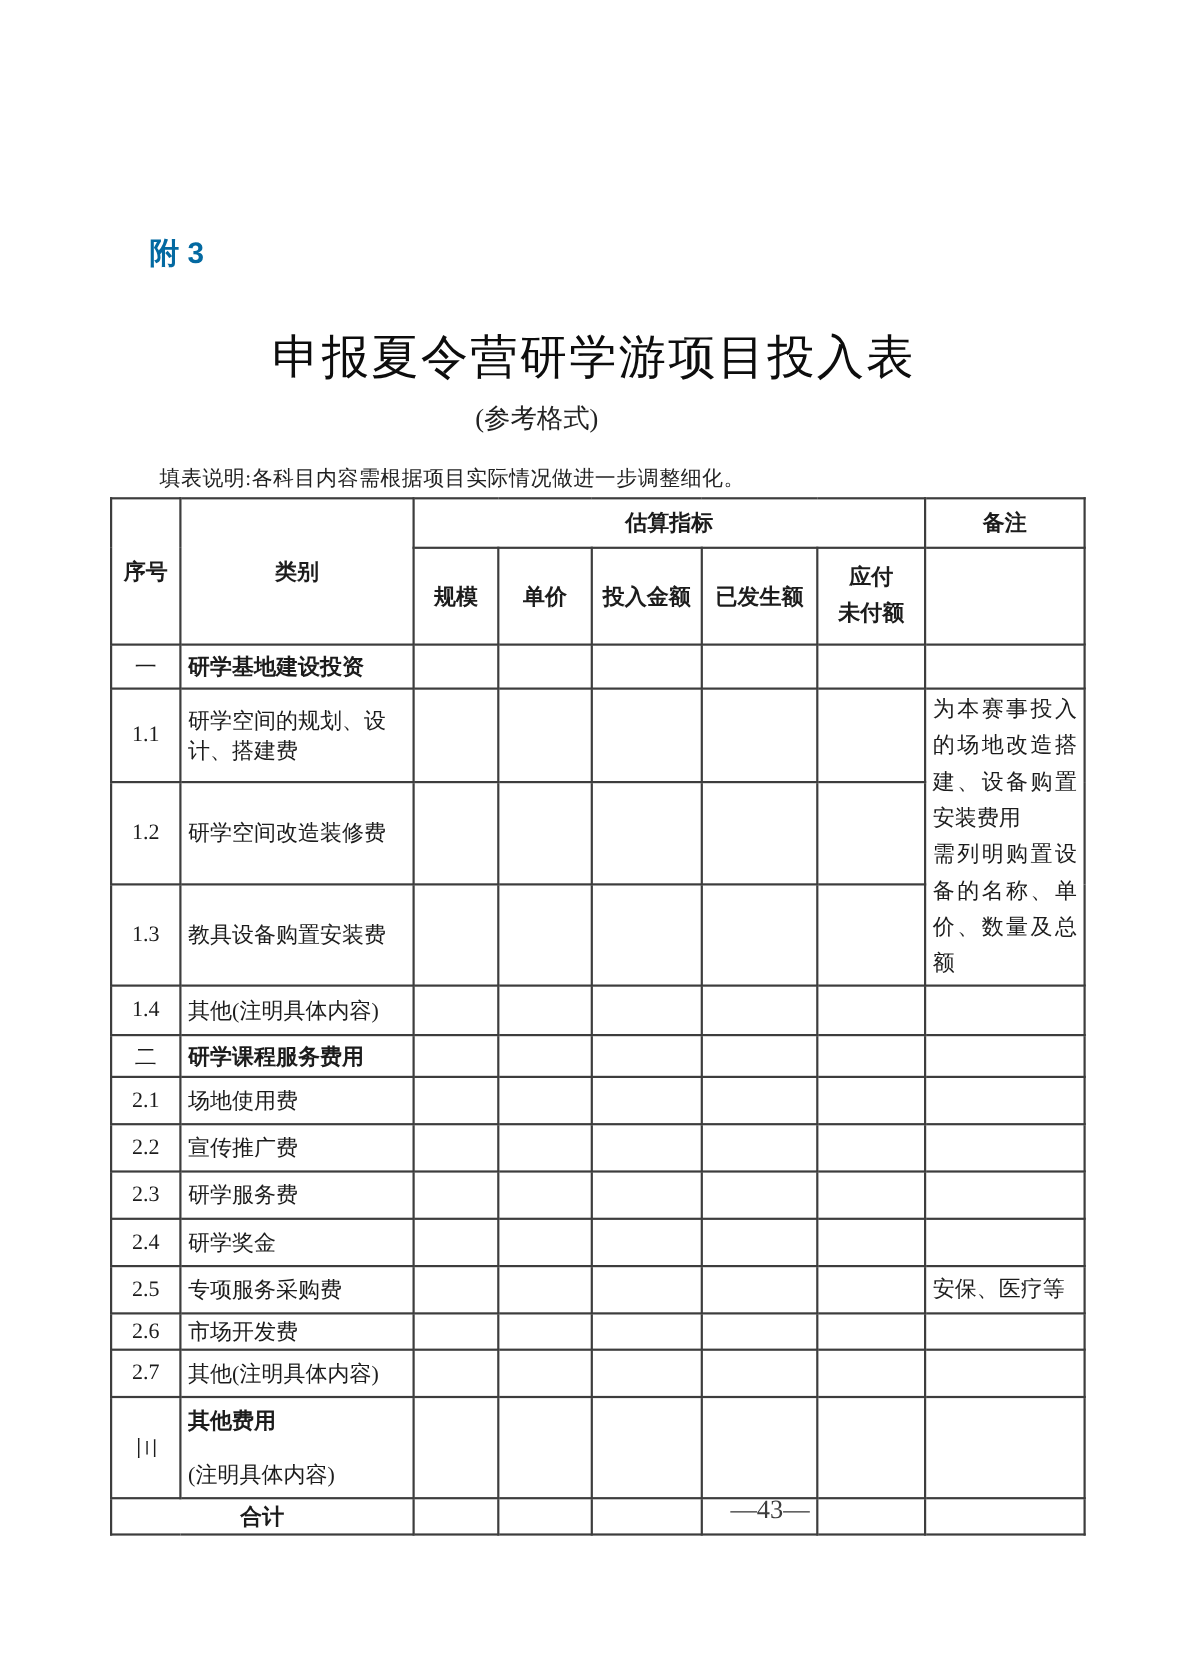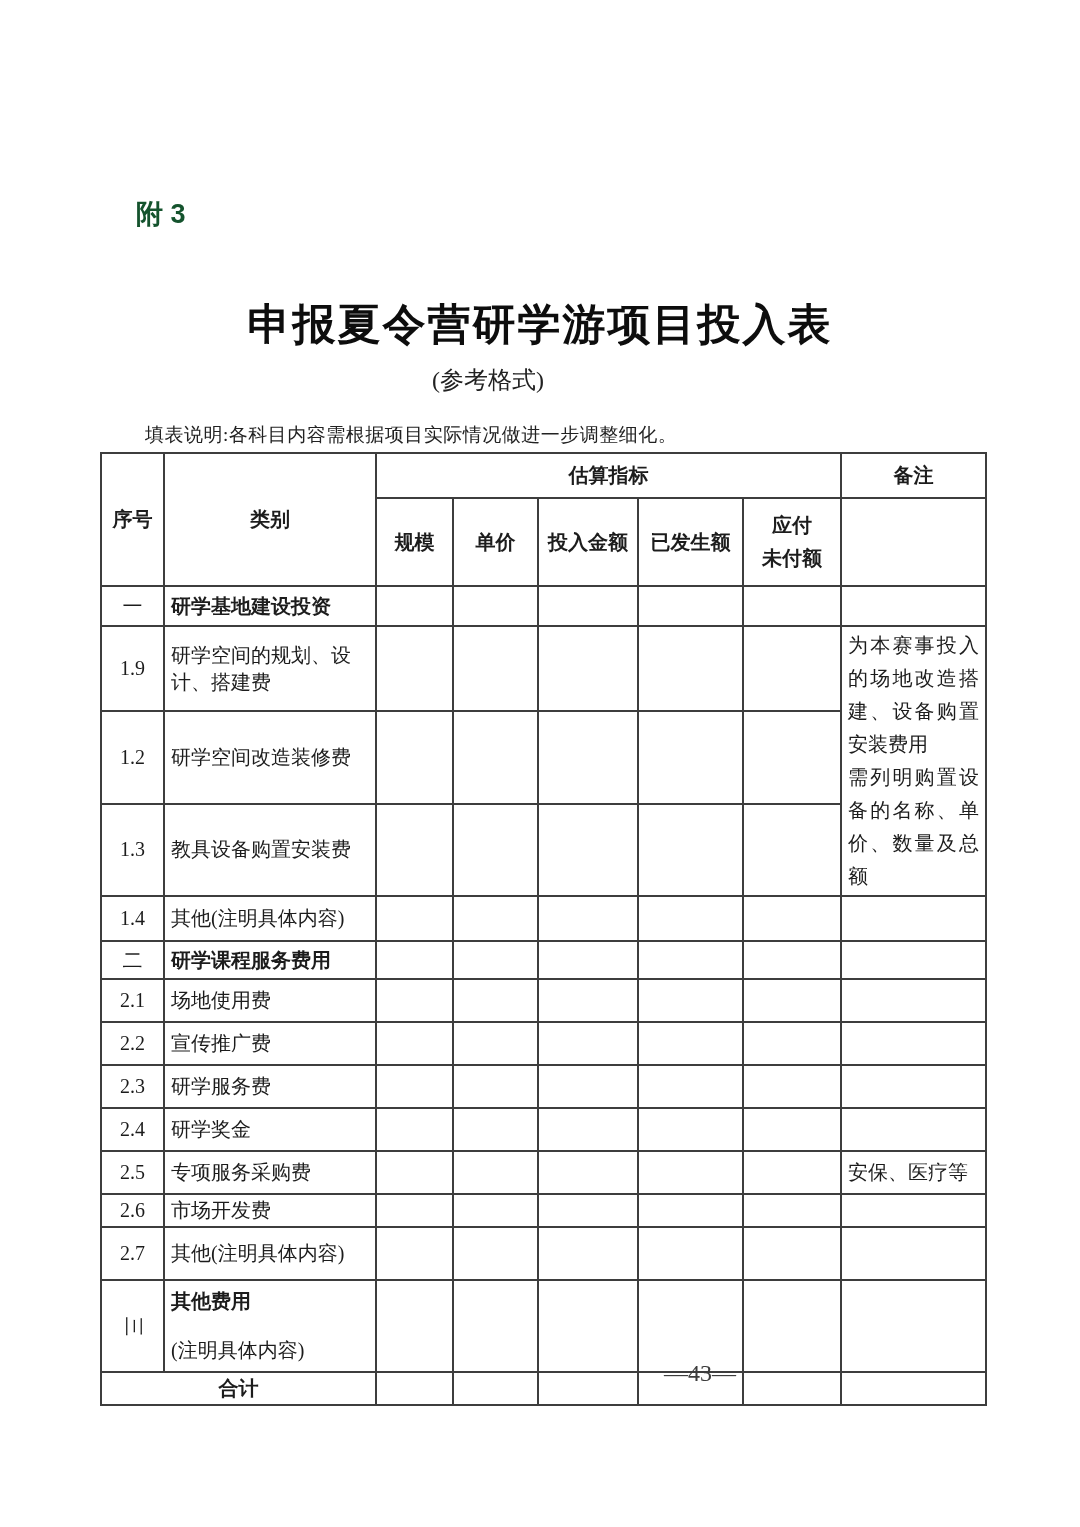--- a/index.html
+++ b/index.html
@@ -5,28 +5,28 @@
   * { margin:0; padding:0; box-sizing:border-box; }
   html,body { background:#ffffff; }
   body{
     width:1080px; height:1527px;
     font-family:"Liberation Serif","DejaVu Serif",serif;
     color:#1e1e1e;
     position:relative;
     overflow:hidden;
   }
   .appendix{
-    position:absolute; left:136px; top:196px;
-    font-family:"Liberation Sans","DejaVu Sans",sans-serif;
-    font-weight:bold; font-size:27px; color:#14532d;
+    position:absolute; left:136px; top:212px;
+    font-family:"Liberation Sans","DejaVu Sans",sans-serif;
+    font-weight:bold; font-size:27px; color:#0369a1;
   }
   .title{
     position:absolute; left:0; top:296px; width:1080px;
     text-align:center;
-    font-weight:bold; font-size:43px; letter-spacing:2px; color:#0d0d0d;
+    font-weight:normal; font-size:43px; letter-spacing:2px; color:#0d0d0d;
   }
   .subtitle{
     position:absolute; left:0; top:364px; width:976px;
     text-align:center; font-size:24px; color:#222;
   }
   .note{
     position:absolute; left:145px; top:422px;
     font-size:19px; color:#222; letter-spacing:0.5px;font-family:Liberation Serif, serif;
   }
   table.inv{
@@ -110,21 +110,21 @@
     <td class="no">一</td>
     <td class="cat bold">研学基地建设投资</td>
     <td></td>
         <td></td>
     <td></td>
         <td></td>
     <td></td>
     <td class="remark"></td>
   </tr>
   <tr style="height:60px">
-    <td class="no">1.9</td>
+    <td class="no">1.1</td>
     <td class="cat">研学空间的规划、设计、搭建费</td>
     <td></td>
         <td></td>
     <td></td>
         <td></td>
     <td></td>
     <td class="remark" rowspan="3">
       <div class="j">为本赛事投入的场地改造搭建、设备购置安装费用</div>
       <div class="j">需列明购置设备的名称、单价、数量及总额</div>
     </td>
@@ -221,21 +221,21 @@
   <tr style="height:30px">
     <td class="no">2.6</td>
     <td class="cat">市场开发费</td>
     <td></td>
         <td></td>
     <td></td>
         <td></td>
     <td></td>
     <td class="remark"></td>
   </tr>
-  <tr style="height:53px">
+  <tr style="height:43px">
     <td class="no">2.7</td>
     <td class="cat">其他(注明具体内容)</td>
     <td></td>
         <td></td>
     <td></td>
         <td></td>
     <td></td>
     <td class="remark"></td>
   </tr>
 

